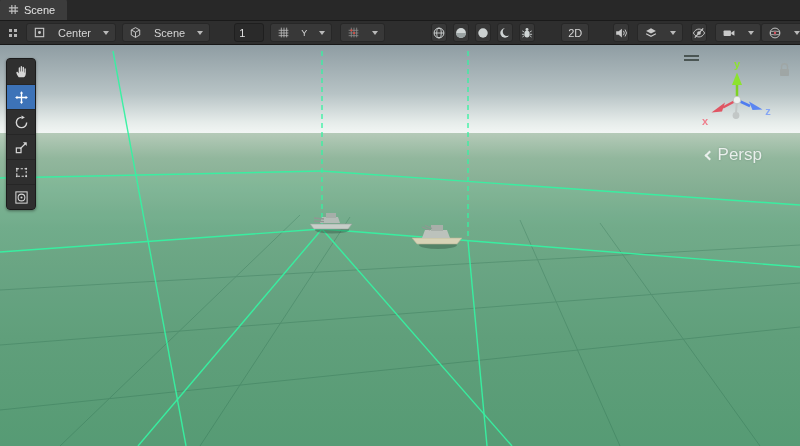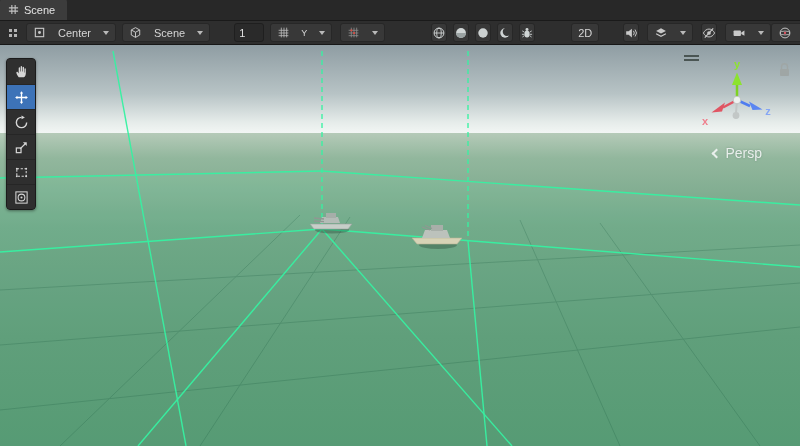--- a/index.html
+++ b/index.html
@@ -14,37 +14,37 @@
 
   
   .toolbar{height:24px;background:#2e2e2e;border-bottom:1px solid #171717;display:flex;align-items:center;padding:0 6px;}
   .tbtn{height:19px;display:flex;align-items:center;gap:12px;padding:0 6px;background:#383838;
     border:1px solid #272727;border-radius:3px;color:#d6d6d6;font-size:11px;cursor:default;}
   .ibtn{width:27px;padding:0;justify-content:center;}
   .caret{width:0;height:0;border-left:3.5px solid transparent;border-right:3.5px solid transparent;border-top:4px solid #b9b9b9;}
   .snap-field{width:30px;height:19px;background:#2a2a2a;border:1px solid #1f1f1f;border-radius:3px;color:#e0e0e0;
     font-size:11px;padding:0 4px;font-family:"Liberation Sans",sans-serif;}
   .axis-letter{font-size:9px;color:#d8d8d8;margin-left:-1px;}
-  .sp6{margin-left:6px}.sp8{margin-left:8px}.sp24{margin-left:24px}.sp26{margin-left:36px}.sp46{margin-left:46px}
+  .sp6{margin-left:6px}.sp8{margin-left:8px}.sp24{margin-left:24px}.sp26{margin-left:26px}.sp46{margin-left:46px}
   .flat{background:transparent;border-color:transparent;}
 
   
   .scene{position:relative;width:800px;height:401px;overflow:hidden;}
   .scene-svg{position:absolute;left:0;top:0;}
 
   
   .tool-palette{position:absolute;left:6px;top:13px;width:30px;background:rgba(35,35,35,.95);
     border:1px solid #1b1b1b;border-radius:4px;overflow:hidden;box-shadow:0 1px 3px rgba(0,0,0,.4);z-index:5;}
   .tool-btn{width:28px;height:25px;display:flex;align-items:center;justify-content:center;background:#2f2f2f;}
   .tool-btn + .tool-btn{border-top:1px solid #262626;}
   .tool-btn.selected{background:#3d73b8;}
 
   
   .persp{position:absolute;top:100px;right:38px;display:flex;align-items:center;color:#e9efec;
-    font-size:14px;z-index:4;text-shadow:0 0 2px rgba(60,90,75,.4);}
+    font-size:17px;z-index:4;text-shadow:0 0 2px rgba(60,90,75,.4);}
   .persp-chevron{width:7px;height:7px;border-left:2px solid #e9efec;border-bottom:2px solid #e9efec;
     transform:rotate(45deg);margin-right:5px;}
 </style>
 </head>
 <body>
 
 <div id="app">
 
   <div class="tab-bar">
     <div class="scene-tab">

